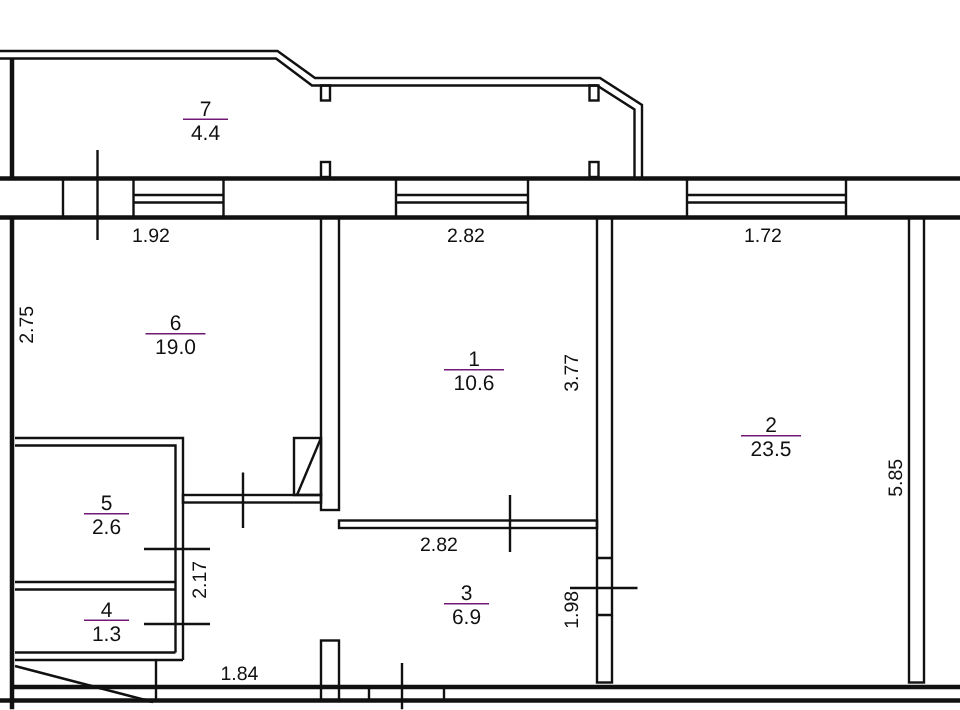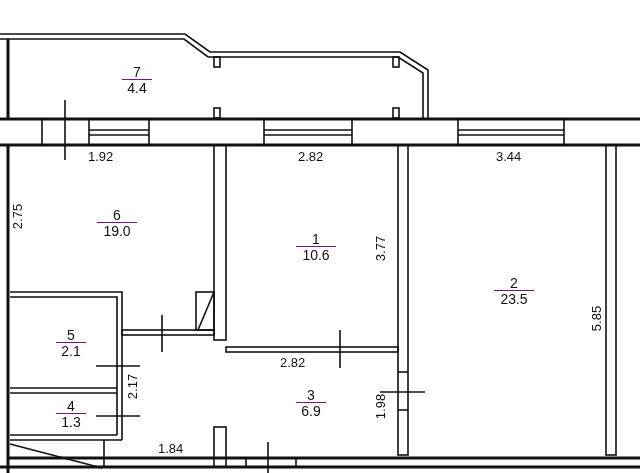--- a/index.html
+++ b/index.html
@@ -90,33 +90,33 @@
 <div class="room" style="left:296px;top:232px;width:40px;">
   <span class="num">1</span>
   <span class="area">10.6</span>
 </div>
 <div class="room" style="left:494px;top:276px;width:40px;">
   <span class="num">2</span>
   <span class="area">23.5</span>
 </div>
 <div class="room" style="left:56px;top:328px;width:30px;">
   <span class="num">5</span>
-  <span class="area">2.1</span>
+  <span class="area">2.6</span>
 </div>
 <div class="room" style="left:56px;top:399px;width:30px;">
   <span class="num">4</span>
   <span class="area">1.3</span>
 </div>
 <div class="room" style="left:296px;top:388px;width:30px;">
   <span class="num">3</span>
   <span class="area">6.9</span>
 </div>
 
 <div class="lbl" style="left:88px;top:150px;">1.92</div>
 <div class="lbl" style="left:298px;top:150px;">2.82</div>
-<div class="lbl" style="left:496px;top:150px;">3.44</div>
+<div class="lbl" style="left:496px;top:150px;">1.72</div>
 <div class="lbl rot" style="left:5px;top:210px;">2.75</div>
 <div class="lbl rot" style="left:368px;top:242px;">3.77</div>
 <div class="lbl rot" style="left:584px;top:312px;">5.85</div>
 <div class="lbl" style="left:280px;top:356px;">2.82</div>
 <div class="lbl rot" style="left:120px;top:380px;">2.17</div>
 <div class="lbl rot" style="left:368px;top:400px;">1.98</div>
-<div class="lbl" style="left:158px;top:442px;">1.84</div>
+<div class="lbl" style="left:147px;top:442px;">1.84</div>
 
 </body></html>

